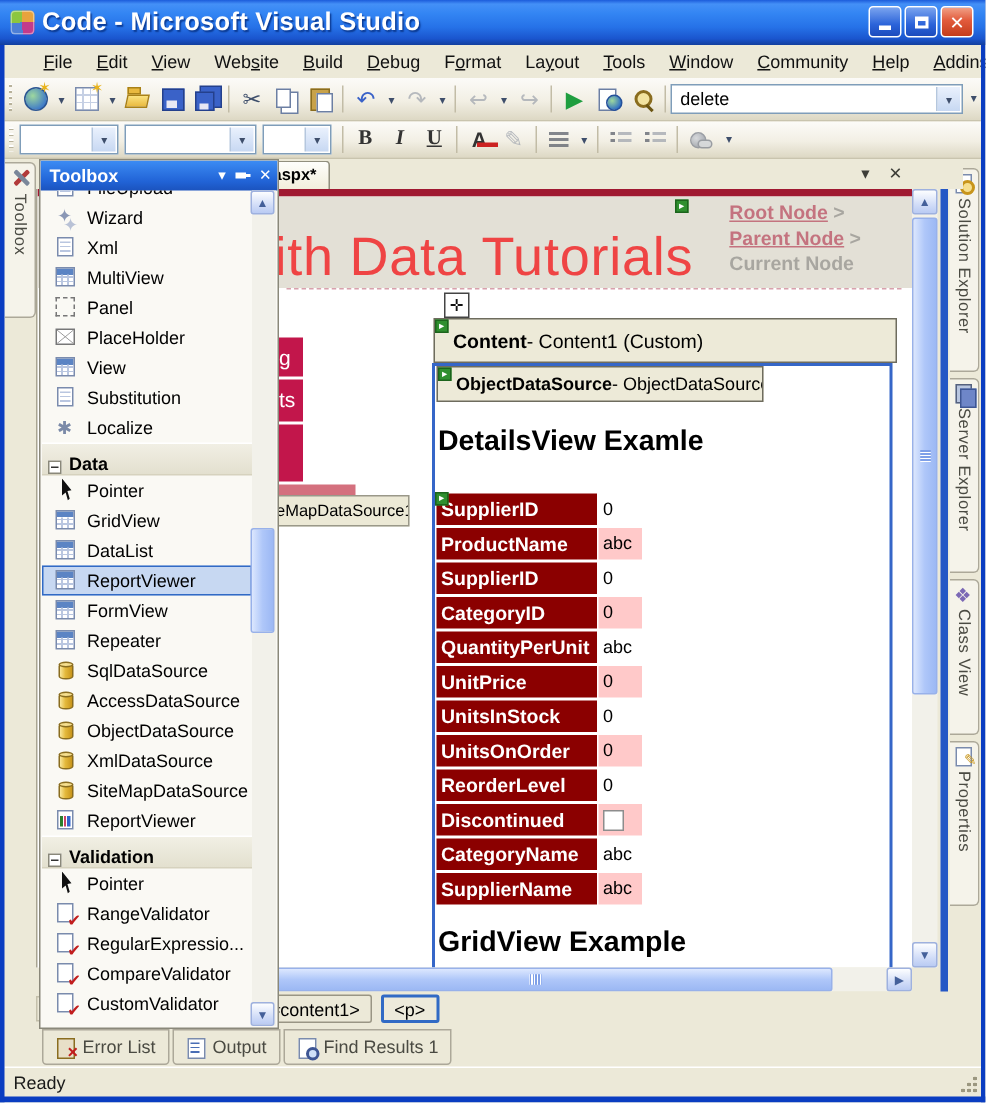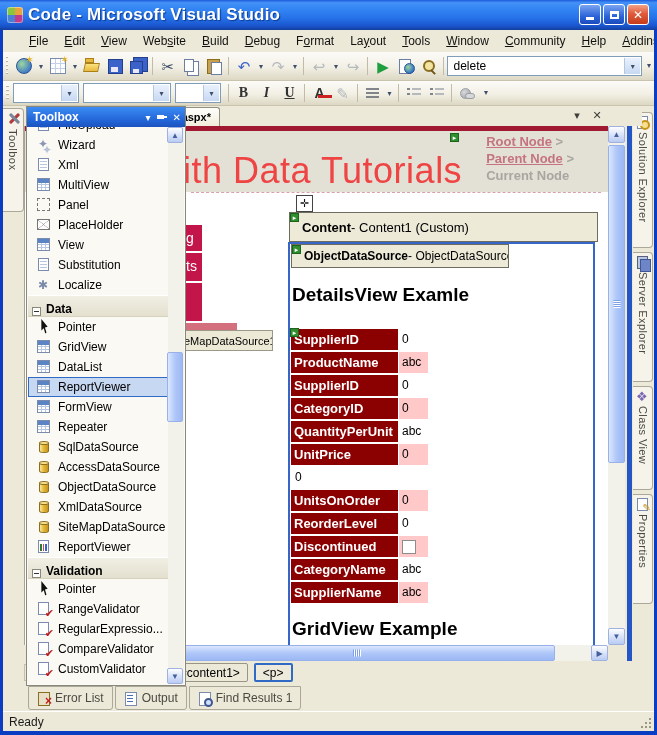--- a/index.html
+++ b/index.html
@@ -487,20 +487,21 @@
       </div>
       <div class="dv-row">
         <div class="dv-label">QuantityPerUnit</div>
         <div class="dv-val">abc</div>
       </div>
       <div class="dv-row">
         <div class="dv-label">UnitPrice</div>
         <div class="dv-val alt">0</div>
       </div>
       <div class="dv-row">
+        <div class="dv-label">UnitsInStock</div>
         <div class="dv-val">0</div>
       </div>
       <div class="dv-row">
         <div class="dv-label">UnitsOnOrder</div>
         <div class="dv-val alt">0</div>
       </div>
       <div class="dv-row">
         <div class="dv-label">ReorderLevel</div>
         <div class="dv-val">0</div>
       </div>

